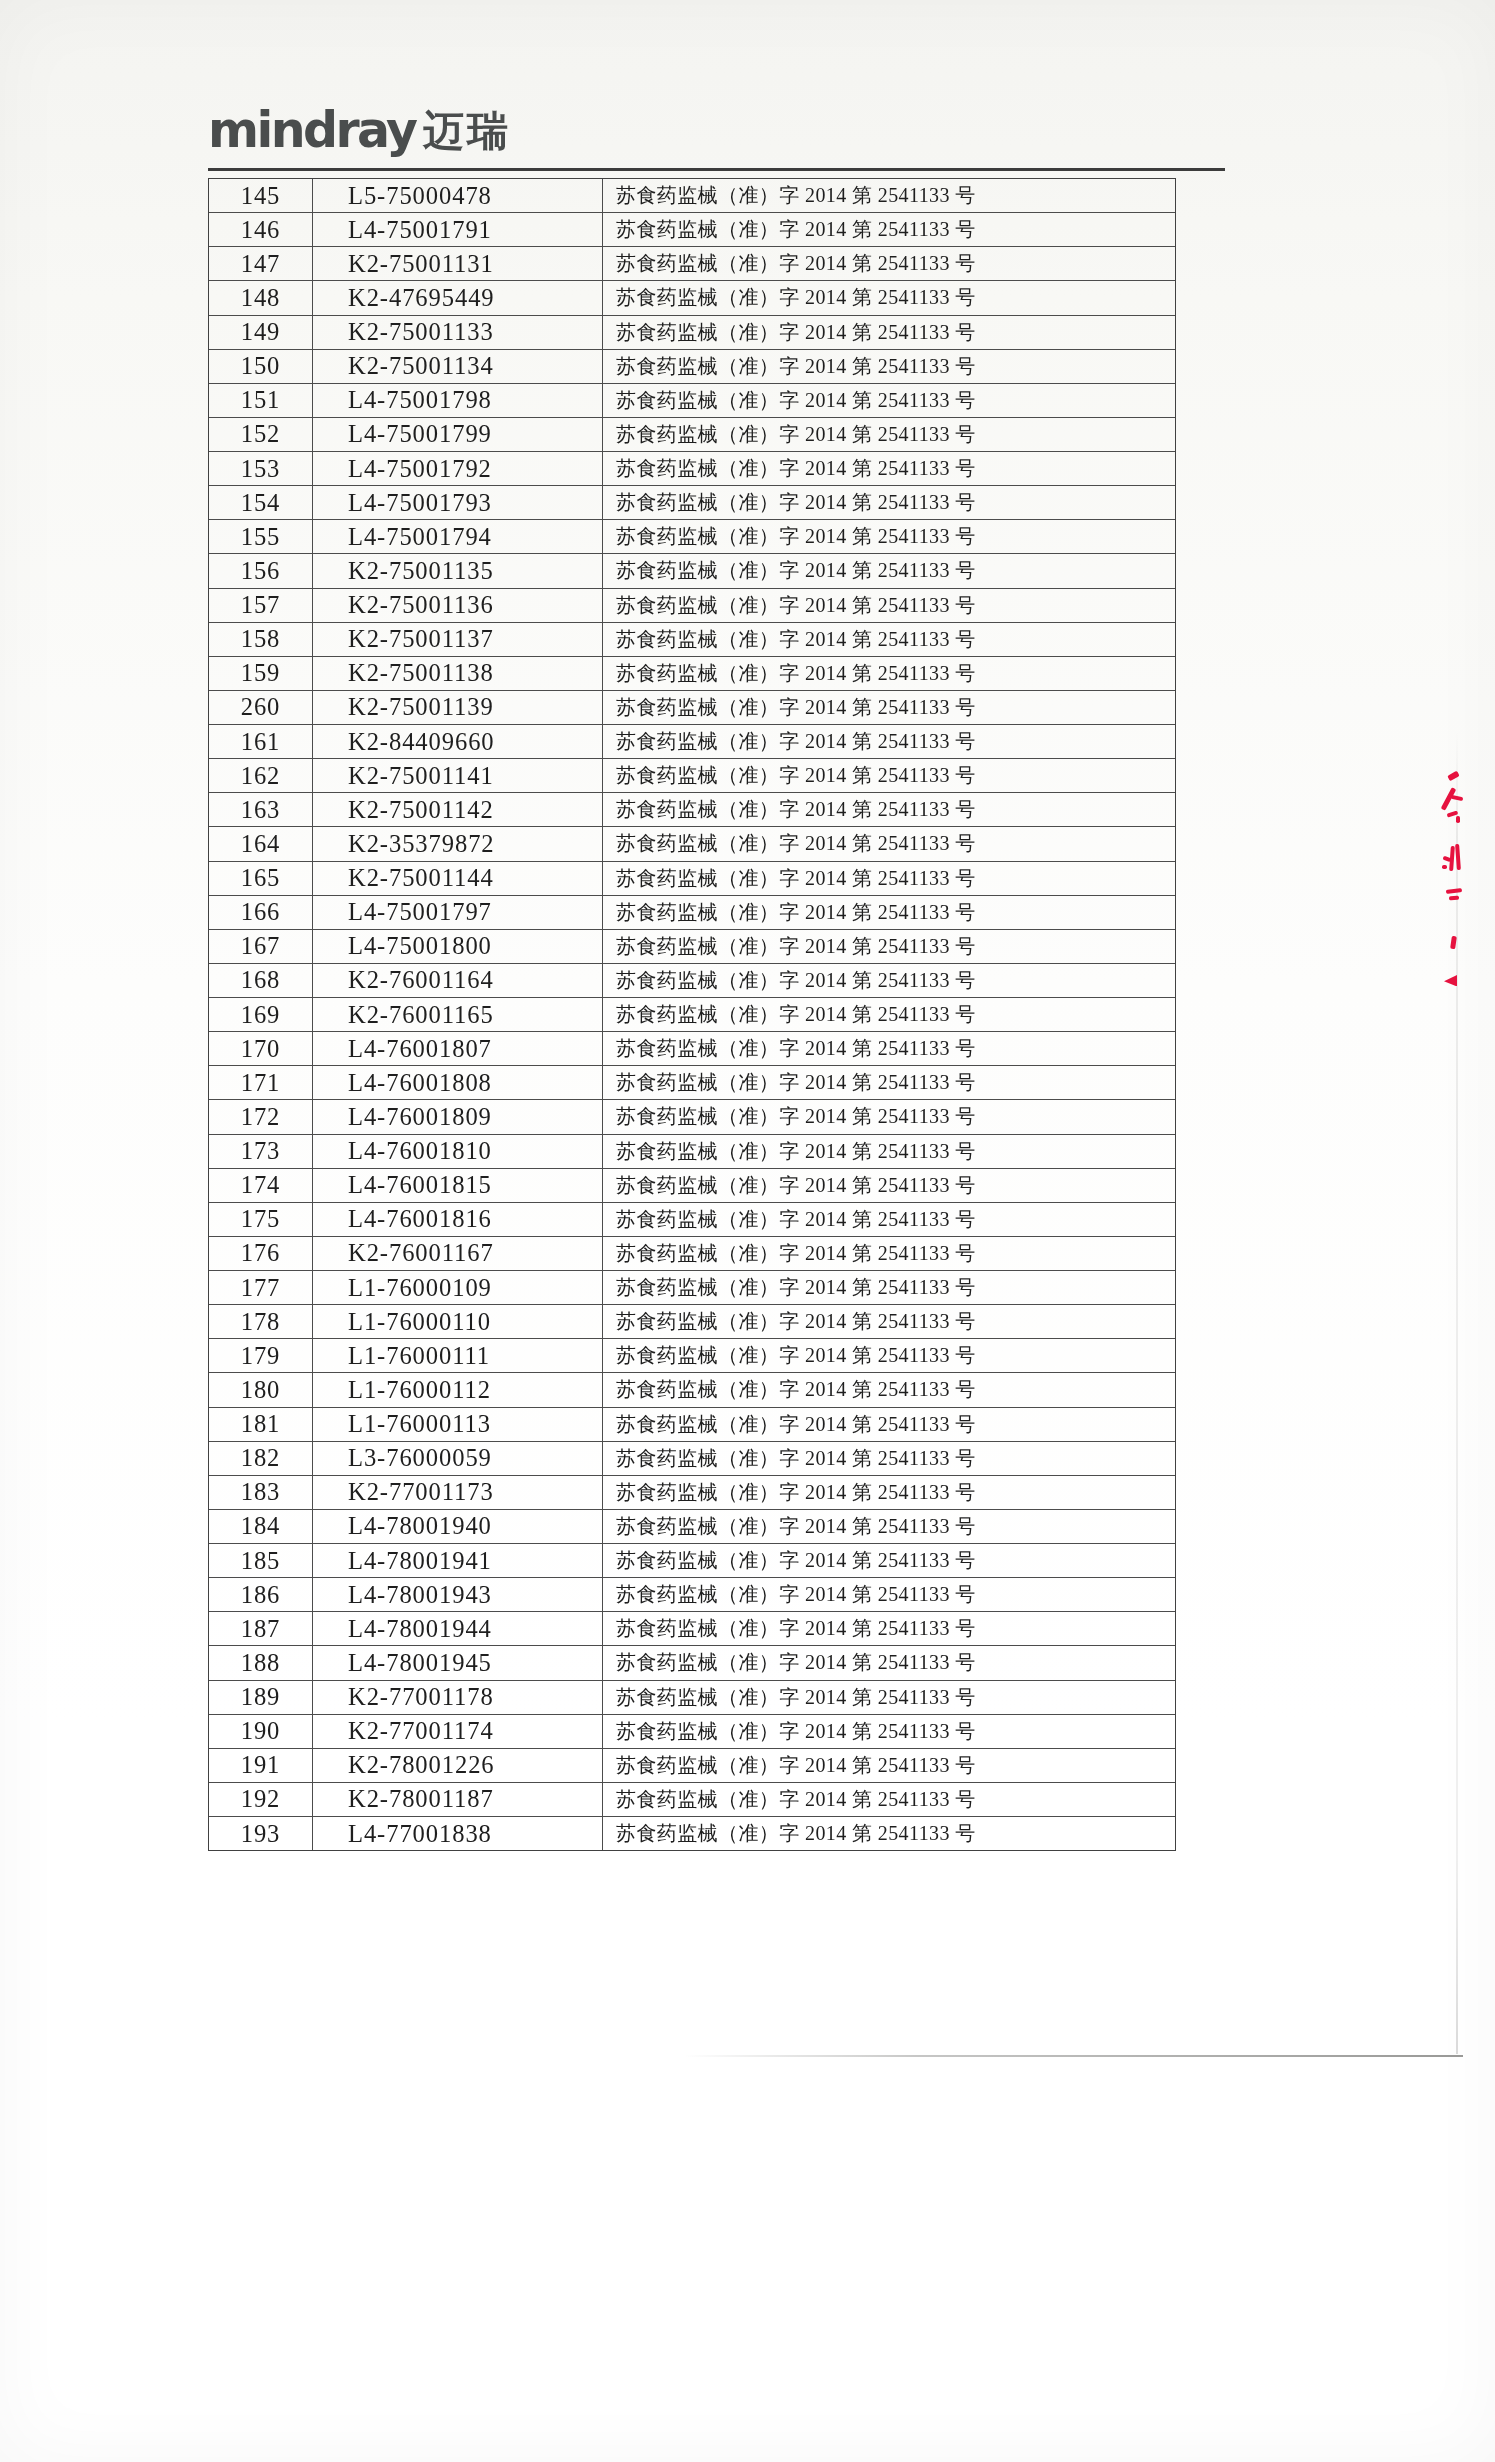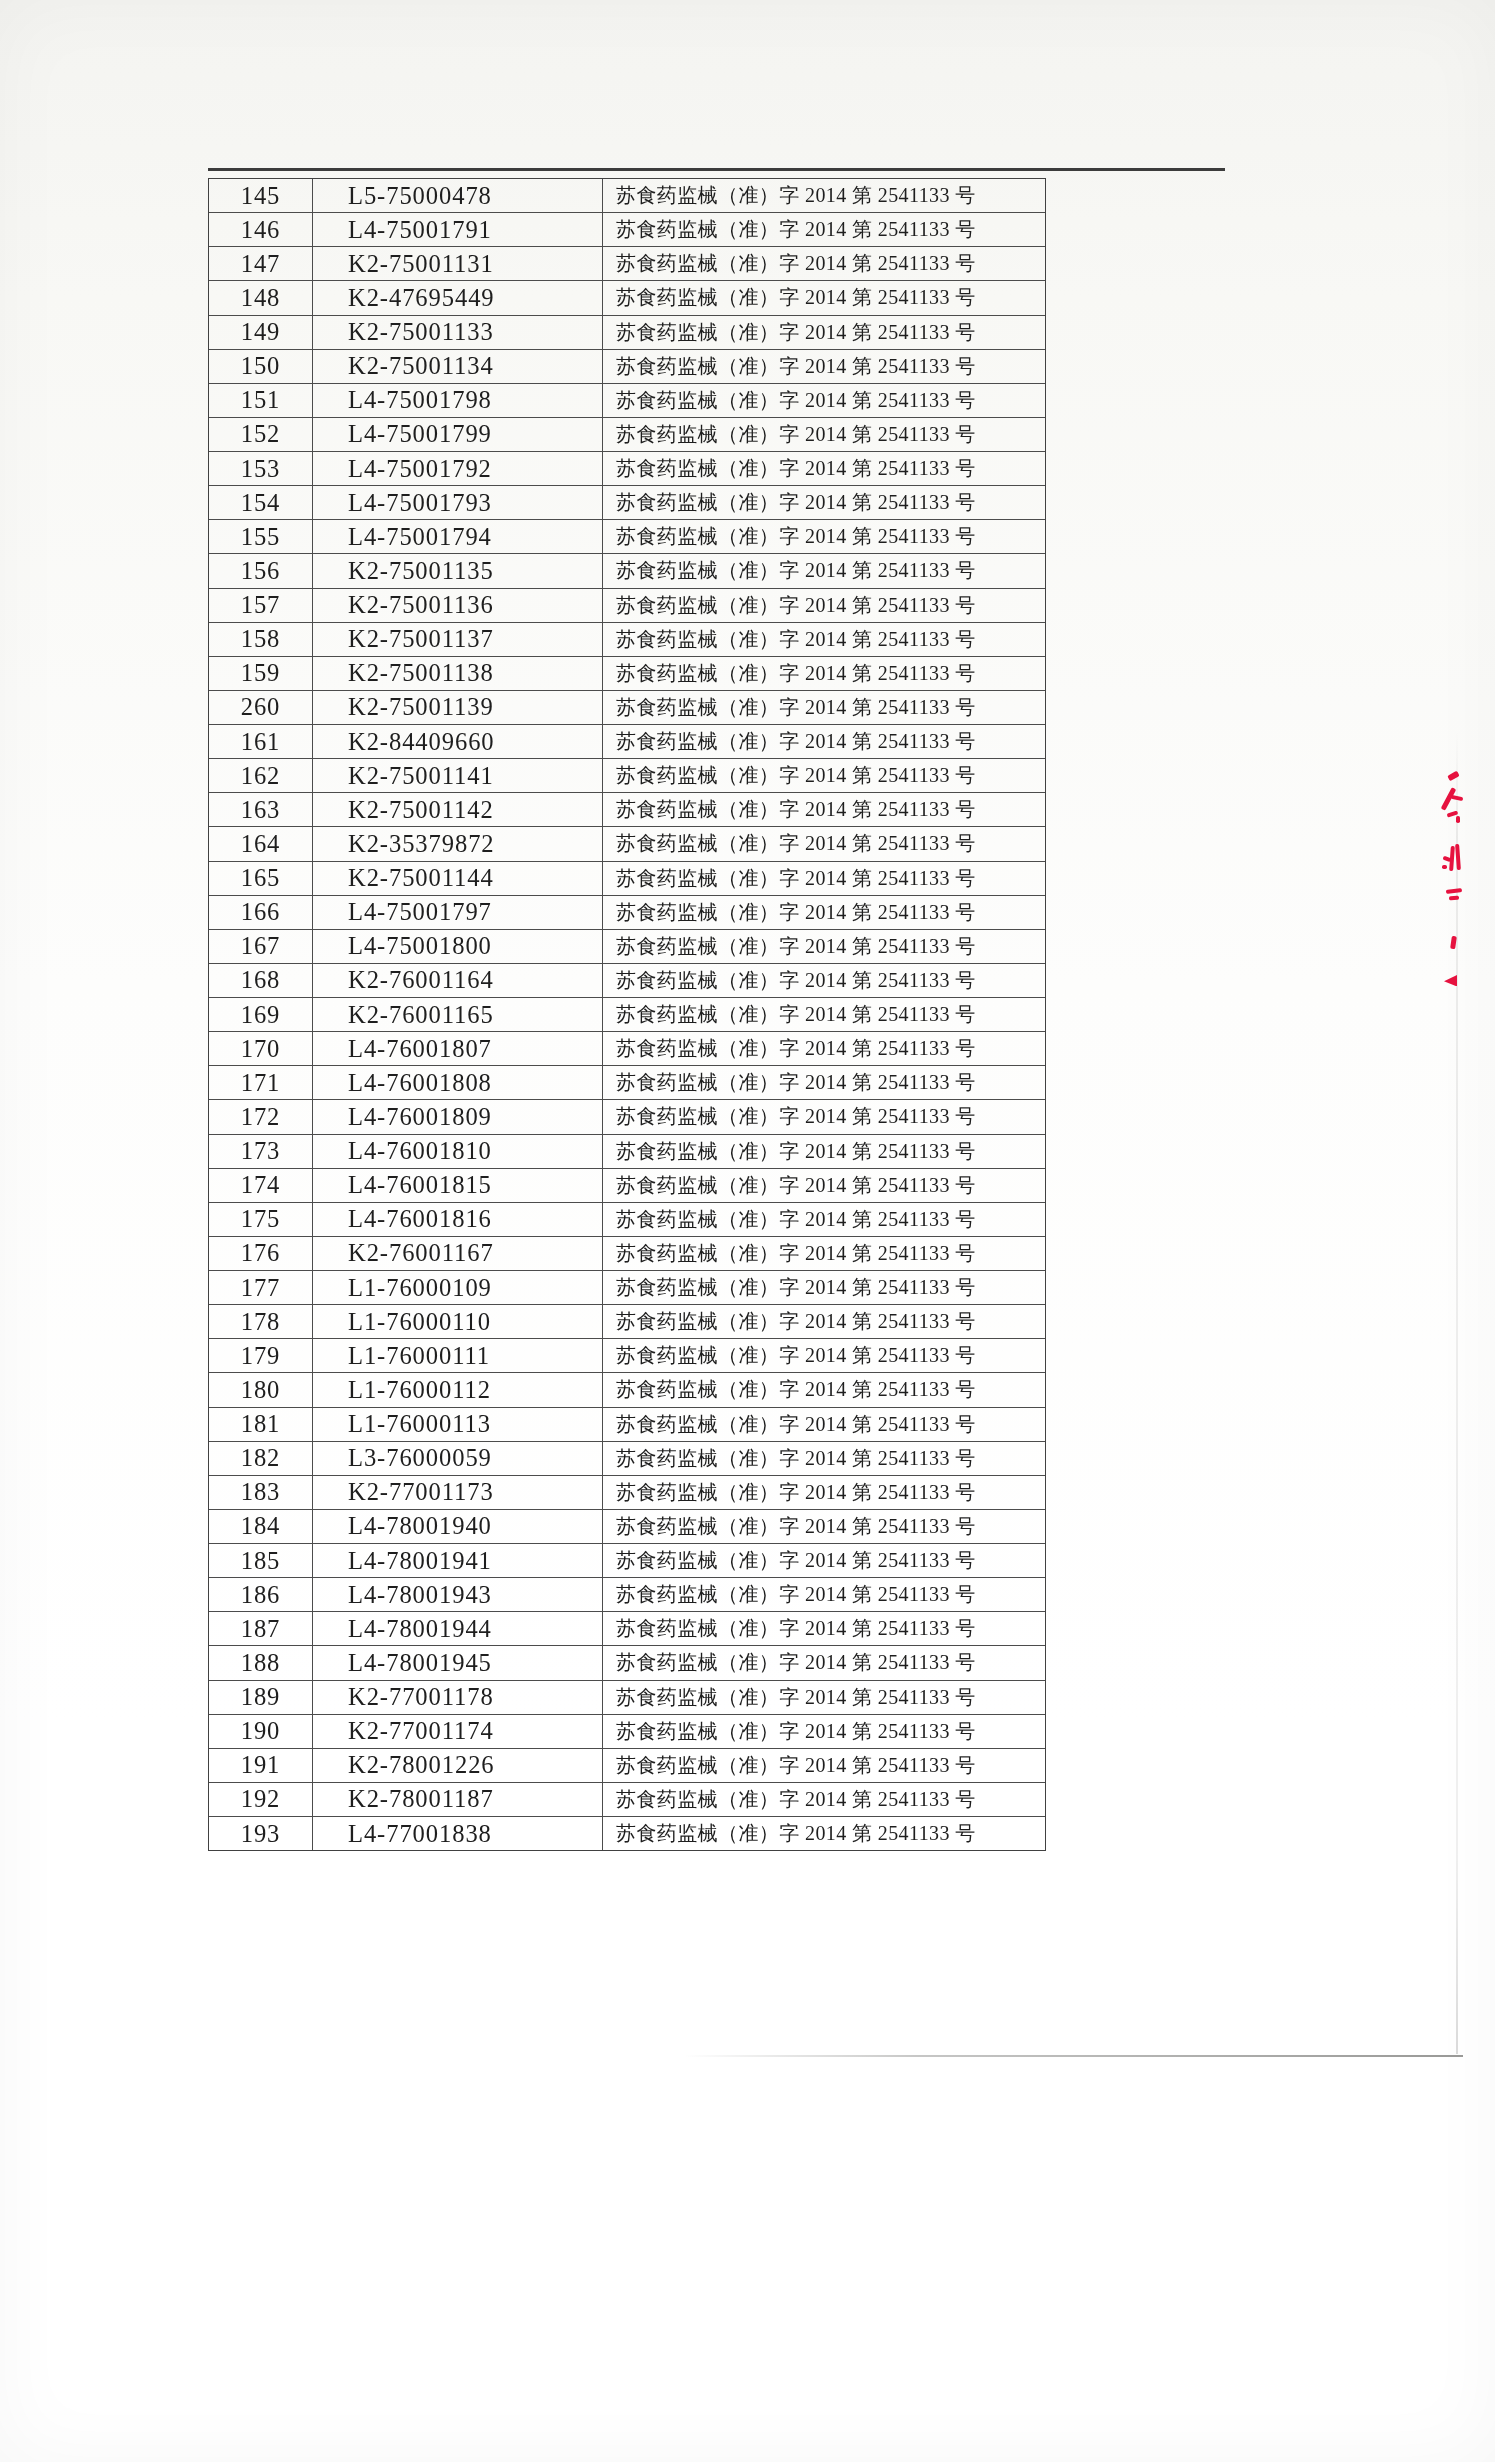--- a/index.html
+++ b/index.html
@@ -24,21 +24,21 @@
     font-family:"DejaVu Sans","Liberation Sans",sans-serif;
     font-weight:700;font-size:41px;letter-spacing:2.6px;margin-left:8px;
     vertical-align:1.8px;
   }
   .header-rule{
     position:absolute;left:208px;top:168px;width:1017px;height:2.6px;
     background:#3c3c3c;
   }
   
   .reg-table{
-    position:absolute;left:208px;top:178px;width:838px;height:1673px;
+    position:absolute;left:208px;top:178px;width:968px;height:1673px;
     border:1.8px solid #414141;box-sizing:border-box;
     display:flex;flex-direction:column;
     background:transparent;
   }
   .trow{flex:1;display:flex;border-bottom:1.3px solid #4c4c4c;box-sizing:border-box;}
   .trow:last-child{border-bottom:none;}
   .cell{display:flex;align-items:center;box-sizing:border-box;overflow:hidden;white-space:nowrap;}
   .cell-no{width:104px;justify-content:center;border-right:1.3px solid #4c4c4c;font-size:24.6px;letter-spacing:0.9px;}
   .cell-code{width:290px;padding-left:35px;border-right:1.3px solid #4c4c4c;font-size:24.6px;letter-spacing:0.9px;text-align:right;}
   .cell-lic{flex:1;padding-left:13px;font-size:20px;letter-spacing:0.4px;}
@@ -58,20 +58,23 @@
     background:linear-gradient(90deg,rgba(130,130,128,0) 0%,rgba(130,130,128,0.45) 30%,#999997 100%);
   }
   .ink{position:absolute;border-radius:1.8px;}
   .ink.tri{clip-path:polygon(0 55%,100% 0,100% 100%);border-radius:0;}
 </style>
 </head>
 <body>
 
 <div class="page">
 
+  <div class="logo">
+    <span class="logo-word">mindray</span><span class="logo-cjk">迈瑞</span>
+  </div>
 
   <div class="header-rule"></div>
 
   <div class="reg-table" id="reg-table">
       <div class="trow">
         <div class="cell cell-no">145</div>
         <div class="cell cell-code">L5-75000478</div>
         <div class="cell cell-lic">苏食药监械（准）字 2014 第 2541133 号</div>
       </div>
       <div class="trow">

